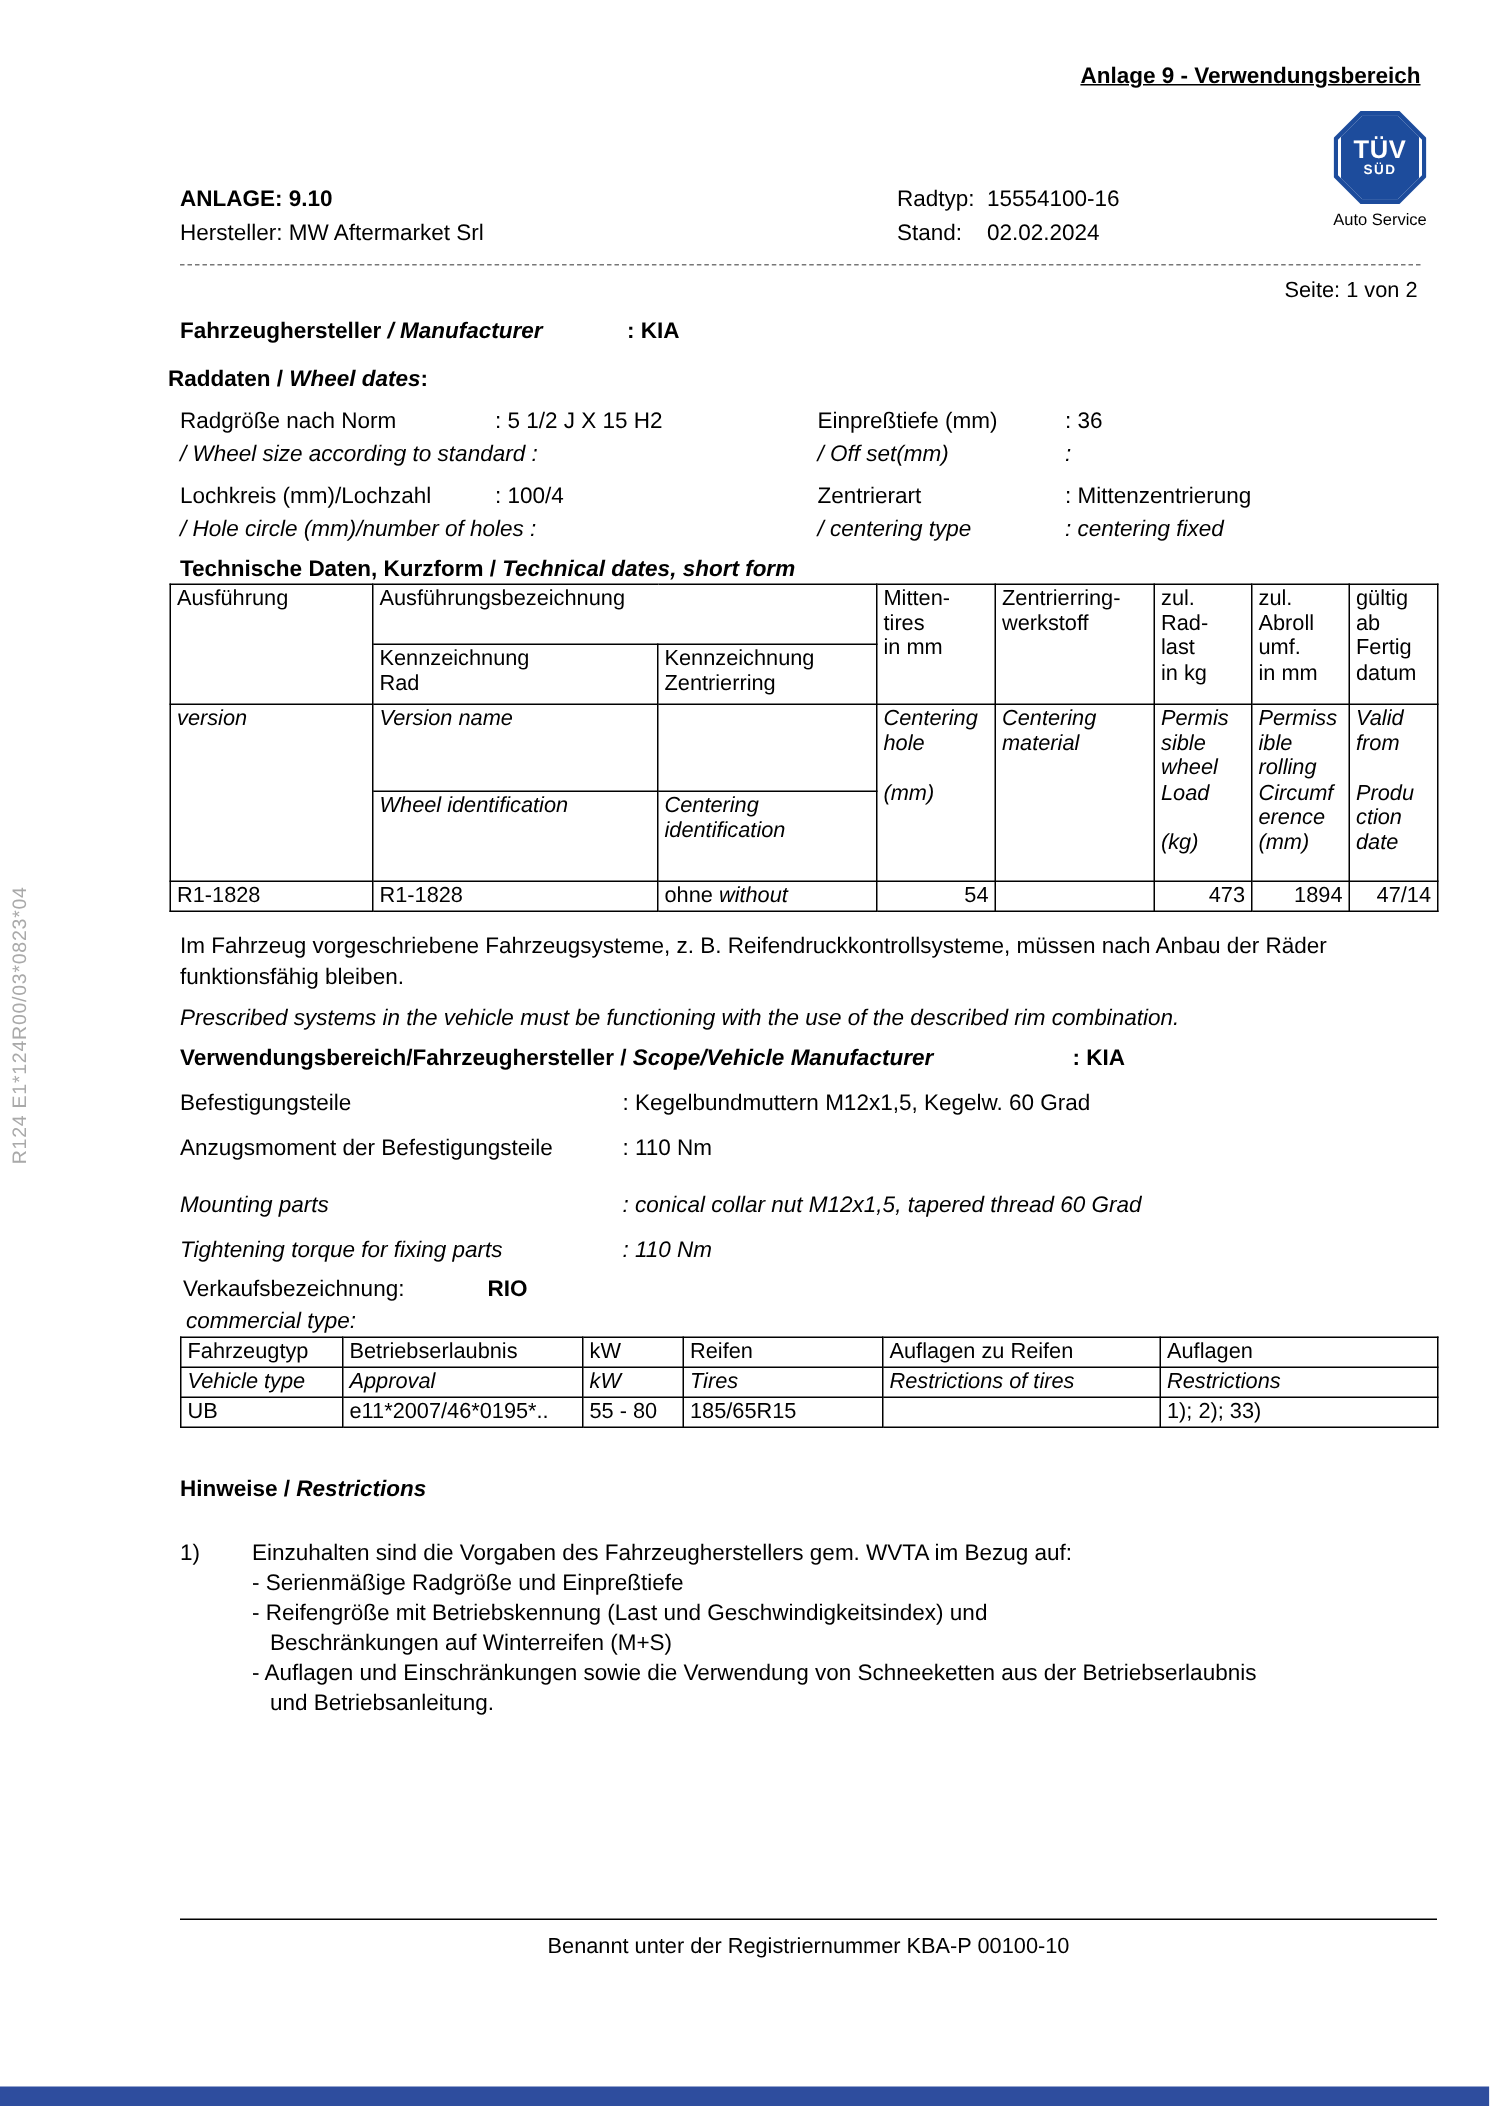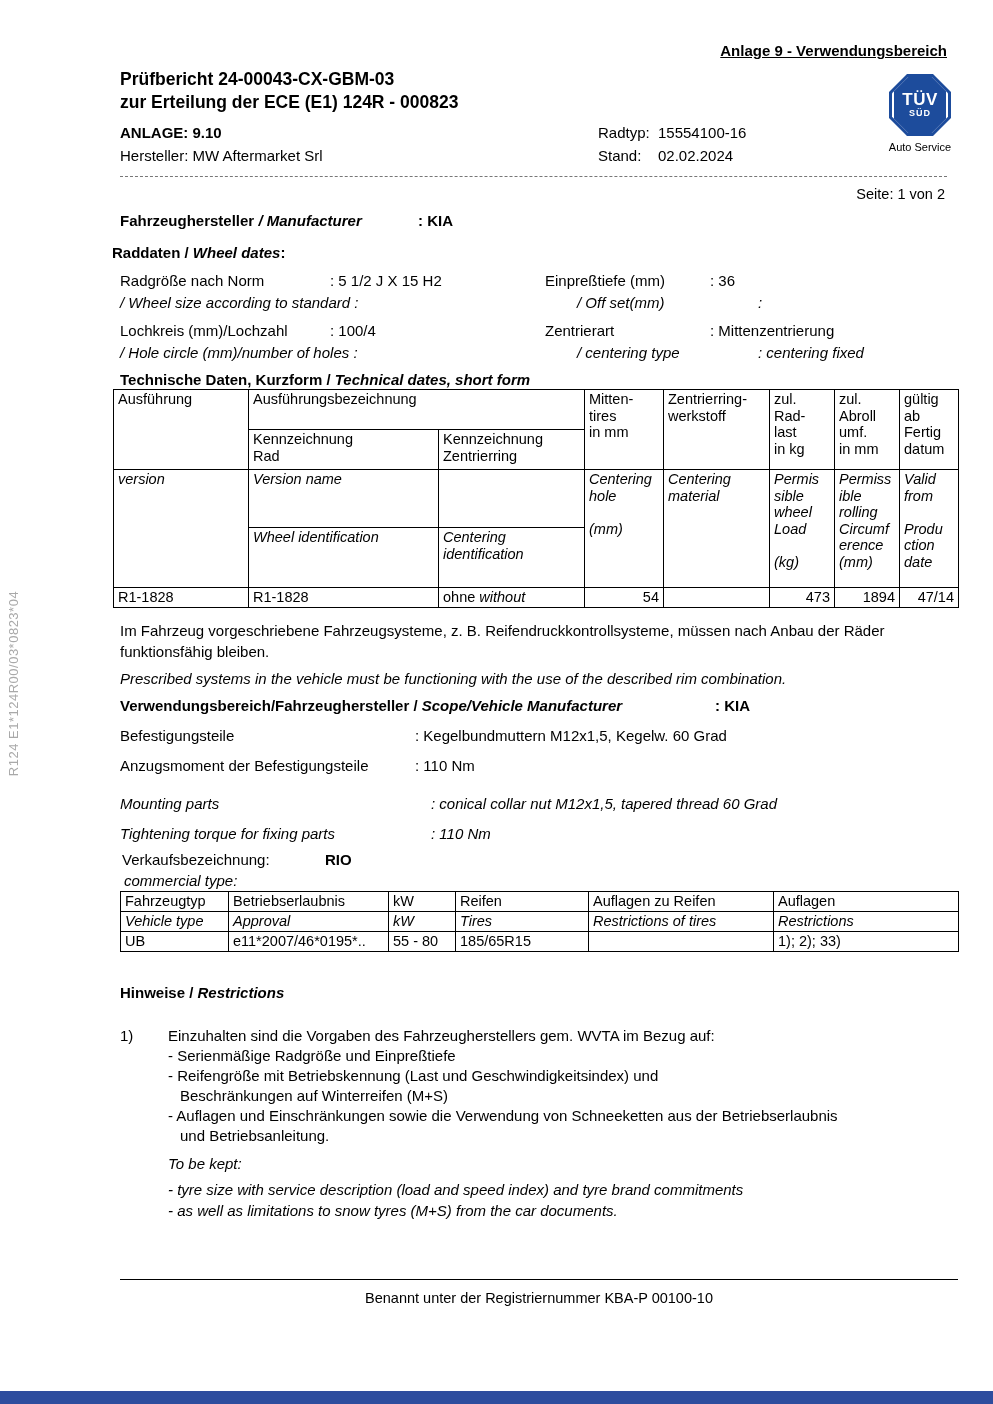--- a/index.html
+++ b/index.html
@@ -5,21 +5,21 @@
   * { margin:0; padding:0; box-sizing:border-box; }
   html,body { background:#ffffff; }
   .page {
     position:relative; width:993px; height:1404px; margin:0 auto;
     background:#ffffff; color:#000;
     font-family:"Liberation Sans","DejaVu Sans",sans-serif;
     font-size:15px; overflow:hidden;
   }
   .abs { position:absolute; }
   .b  { font-weight:700; }
-  .i  { font-style:italic;gap:16px; }
+  .i  { font-style:italic; }
   .bi { font-weight:700; font-style:italic; }
   .pre { white-space:pre-line; }
 
   .anlage-right { top:42px; right:46px; font-size:15px; text-decoration:underline; }
   .title-block { top:68px; left:120px; line-height:23px; font-size:17.5px; }
   .meta-left  { top:121px; left:120px; line-height:23px; }
   .meta-left .val { margin-left:0; }
   .meta-right { top:121px; left:598px; line-height:23px; }
   .meta-right .row { display:grid; grid-template-columns:60px auto; }
 
@@ -95,24 +95,20 @@
   }
   .bottom-bar { position:absolute; bottom:0; left:0; width:100%; height:13px; background:#2e4d9e; }
 </style>
 </head>
 <body>
 
 <div class="page">
 
   <div class="abs anlage-right b">Anlage 9 - Verwendungsbereich</div>
 
-  <div class="abs title-block">
-    <div class="b">Prüfbericht 24-00043-CX-GBM-03</div>
-    <div class="b">zur Erteilung der ECE (E1) 124R - 000823</div>
-  </div>
 
   <div class="abs meta-left">
     <div>
       <span class="b">ANLAGE:</span>
       <span class="b val">9.10</span>
     </div>
     <div>
       <span>Hersteller:</span>
       <span class="val">MW Aftermarket Srl</span>
     </div>
@@ -347,25 +343,20 @@
     <div class="body">
       <div>Einzuhalten sind die Vorgaben des Fahrzeugherstellers gem. WVTA im Bezug auf:</div>
       <div class="bullet">- Serienmäßige Radgröße und Einpreßtiefe</div>
       <div class="bullet">- Reifengröße mit Betriebskennung (Last und Geschwindigkeitsindex) und
 Beschränkungen auf Winterreifen (M+S)</div>
       <div class="bullet">- Auflagen und Einschränkungen sowie die Verwendung von Schneeketten aus der Betriebserlaubnis
 und Betriebsanleitung.</div>
     </div>
   </div>
 
-  <div class="abs tobekept i">
-    <div class="tk-head">To be kept:</div>
-    <div class="bullet">- tyre size with service description (load and speed index) and tyre brand commitments</div>
-    <div class="bullet">- as well as limitations   to snow tyres (M+S) from the car documents.</div>
-  </div>
 
   <div class="abs footer-rule"></div>
   <div class="abs footer-text">
     <div>Benannt unter der Registriernummer KBA-P 00100-10</div>
   </div>
 
   <div class="side-code">R124   E1*124R00/03*0823*04</div>
   <div class="bottom-bar"></div>
 
 </div>

